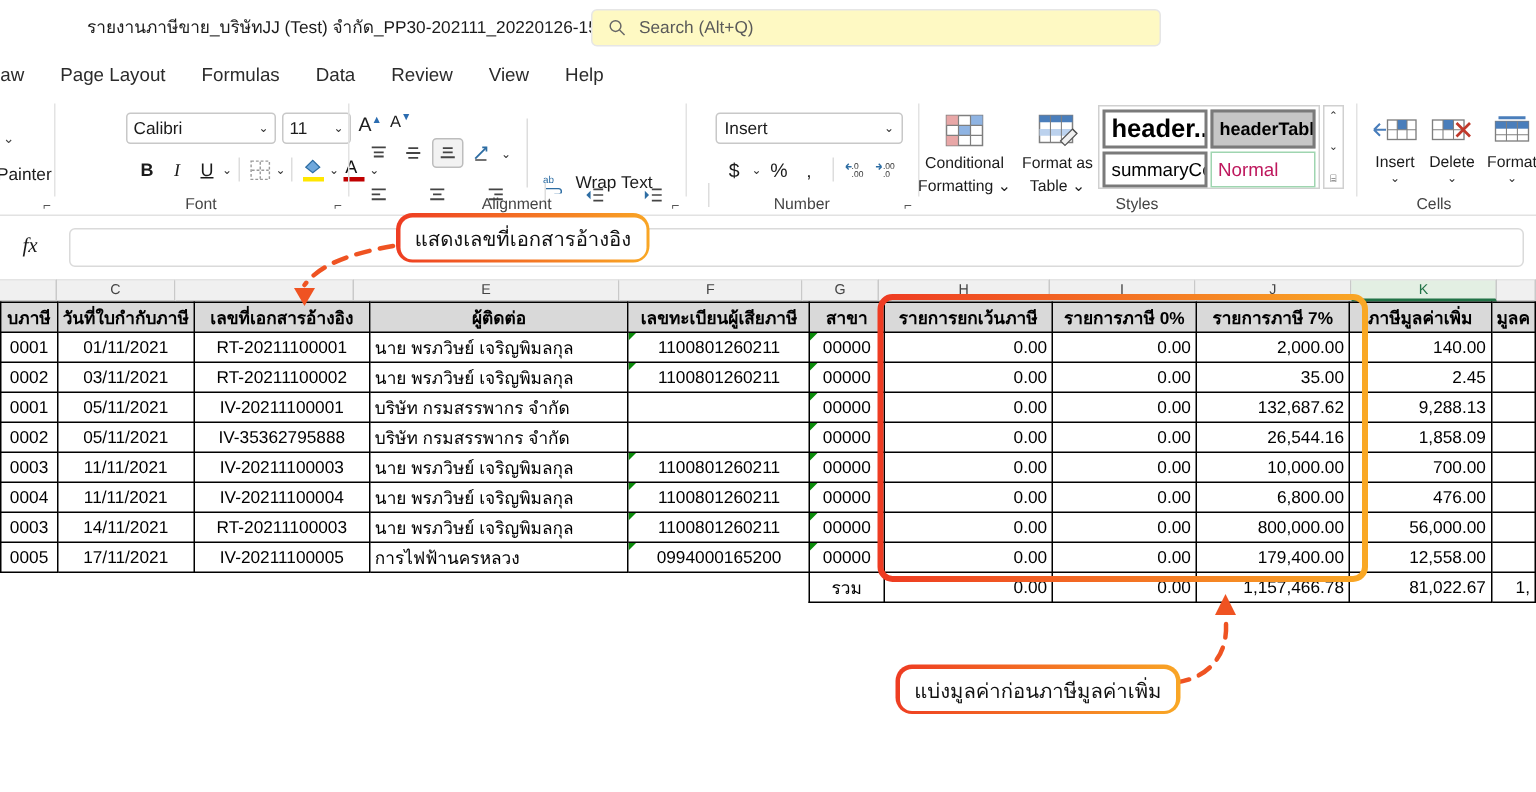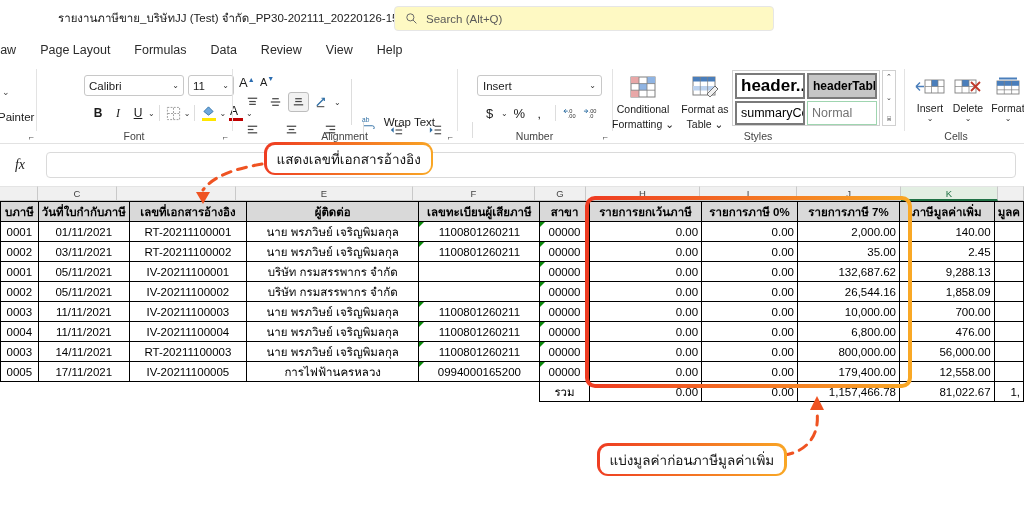--- a/index.html
+++ b/index.html
@@ -142,21 +142,21 @@
   .ch.active { background:#e3efe3; color:#217346; border-bottom:2px solid #217346; }
   table.sheet { position:absolute; left:0; top:15px; border-collapse:collapse; }
   table.sheet td, table.sheet th {
     border:1px solid #000; padding:0 3px; height:20px;
     font-size:11.5px; color:#000; white-space:nowrap; overflow:hidden;
     font-family:"Liberation Sans","DejaVu Sans",sans-serif;
   }
   table.sheet th { background:#d9d9d9; font-weight:bold; text-align:center; }
   td.num { text-align:right; }
   td.ctr { text-align:center; }
-  td.lft { text-align:center; }
+  td.lft { text-align:left; }
   tr.total td { background:#ffffff; font-weight:normal; }
   td.totlbl { background:#d9d9d9; font-weight:bold; text-align:center; }
   .errmark { position:relative; }
   .errmark::before {
     content:""; position:absolute; left:0; top:0;
     border-left:5px solid #0a8a0a; border-bottom:5px solid transparent;
   }
   .callout-wrap { position:absolute; padding:2.5px; border-radius:11px;
                   background:linear-gradient(100deg,#ee3b22,#f9a825); }
   .callout-inner { background:#fff; border-radius:8px; padding:3px 10px;
@@ -409,21 +409,21 @@
           </svg>
         </div>
         <div class="lb">Format as</div>
         <div class="lb">Table ⌄</div>
       </div>
 
       <div class="gallery">
         <div class="cellbox" style="left:2px;  top:2px;  width:70px; height:26px; border-width:2px; font-size:17px; font-weight:bold; background:#fff; color:#000;">header...</div>
         <div class="cellbox" style="left:74px; top:2px;  width:70px; height:26px; border-width:2px; background:#c6c6c6; color:#000; font-weight:bold; font-size:12px;">headerTabl...</div>
         <div class="cellbox" style="left:2px;  top:30px; width:70px; height:24px; border-width:2px; background:#fff; color:#000; font-size:12.5px;">summaryCo...</div>
-        <div class="cellbox" style="left:74px; top:30px; width:70px; height:24px; border-width:1.5px; border-color:#9fd5b0; background:#fff; color:#737373; font-size:12.5px;">Normal</div>
+        <div class="cellbox" style="left:74px; top:30px; width:70px; height:24px; border-width:1.5px; border-color:#9fd5b0; background:#fff; color:#be185d; font-size:12.5px;">Normal</div>
       </div>
       <div class="gal-scroll">
         <span>⌃</span>
         <span>⌄</span>
         <span>⌸</span>
       </div>
       <div class="grp-label">Styles</div>
     </div>
     <div class="grp-sep" style="left:904px;"></div>
 
@@ -560,21 +560,21 @@
           <td class="ctr errmark">00000</td>
           <td class="num">0.00</td>
           <td class="num">0.00</td>
           <td class="num">132,687.62</td>
           <td class="num">9,288.13</td>
           <td class="num"></td>
         </tr>
         <tr>
           <td class="ctr">0002</td>
           <td class="ctr">05/11/2021</td>
-          <td class="ctr">IV-20211100002</td>
+          <td class="ctr">IV-35362795888</td>
           <td class="lft">บริษัท กรมสรรพากร จำกัด</td>
           <td class="ctr"></td>
           <td class="ctr errmark">00000</td>
           <td class="num">0.00</td>
           <td class="num">0.00</td>
           <td class="num">26,544.16</td>
           <td class="num">1,858.09</td>
           <td class="num"></td>
         </tr>
         <tr>

